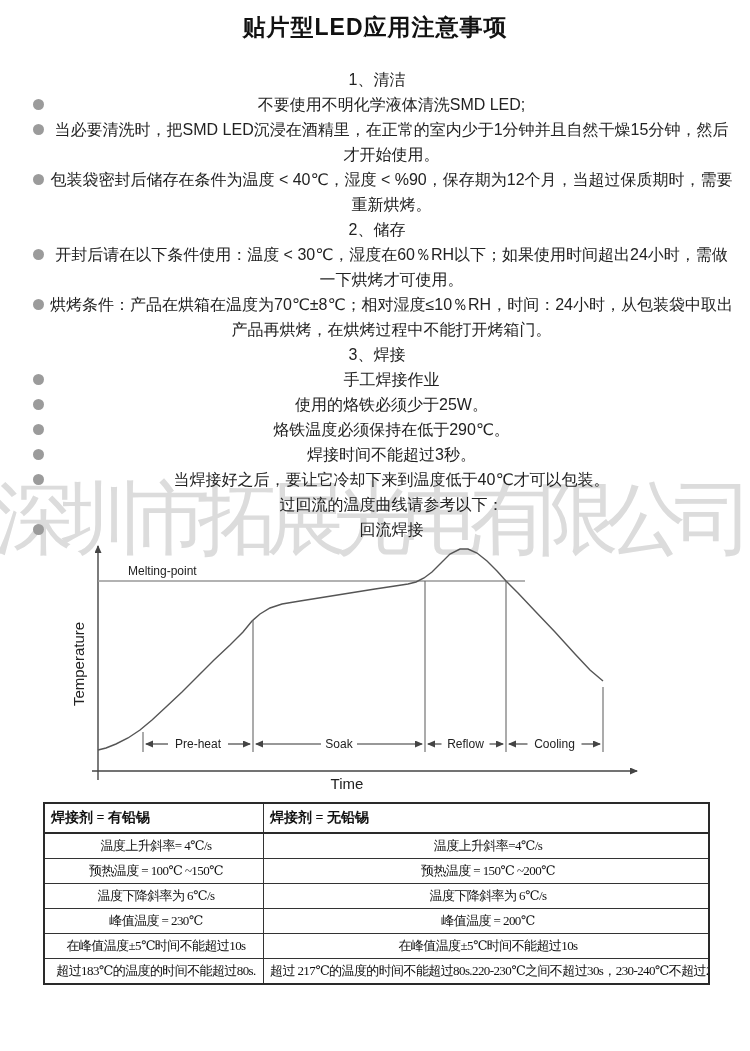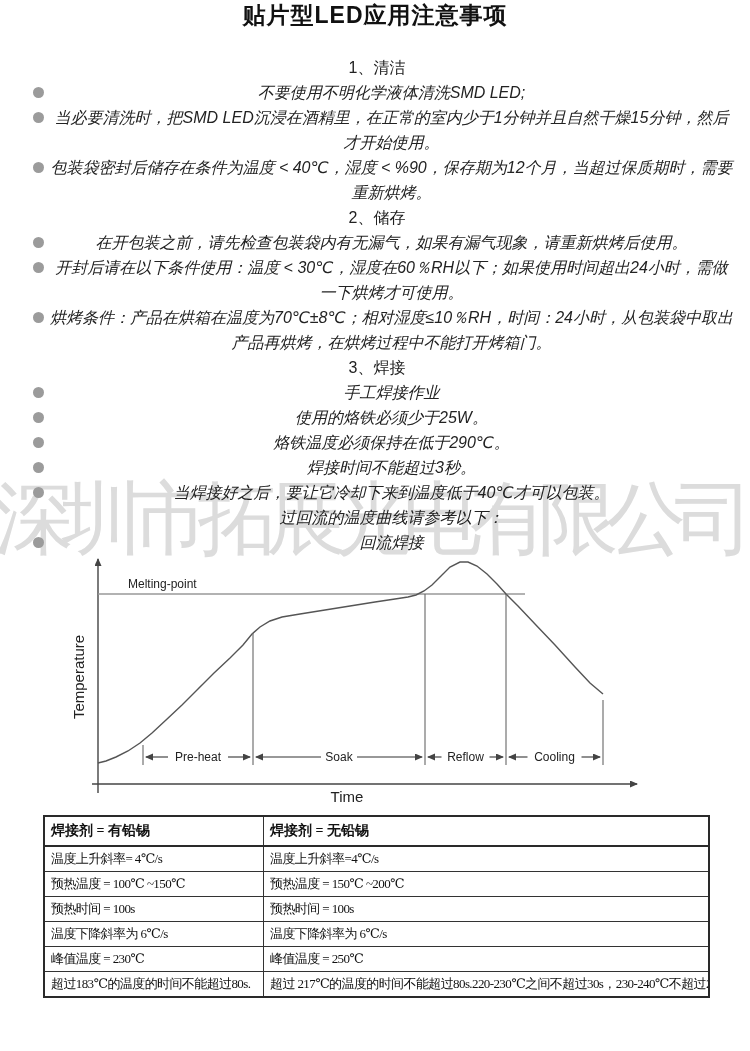--- a/index.html
+++ b/index.html
@@ -2,44 +2,44 @@
 <html><head>
 <meta charset="utf-8">
 <style>
   html,body{margin:0;padding:0;background:#fff;}
   .page{position:relative;width:750px;height:1051px;background:#fff;overflow:hidden;
         font-family:"Liberation Sans","DejaVu Sans",sans-serif;color:#222;}
   .watermark{position:absolute;top:466px;left:-6px;z-index:0;white-space:nowrap;
         font-family:"Liberation Serif","DejaVu Serif",serif;
         font-size:80px;letter-spacing:-12px;color:#dcdcdc;user-select:none;}
   .layer{position:relative;z-index:1;}
-  .title{text-align:center;font-size:23px;font-weight:700;letter-spacing:1px;color:#111;}
+  .title{padding-top:12px;text-align:center;font-size:23px;font-weight:700;letter-spacing:1px;color:#111;}
   .content{margin:24px 16px 0 20px;font-size:16px;line-height:25px;text-align:center;}
   .sec-h{font-size:16px;line-height:25px;}
   .bi{display:flex;align-items:flex-start;}
   .dot{width:11px;height:11px;border-radius:50%;background:#9b9b9b;margin:7px 5px 0 13px;flex:0 0 auto;}
   .bi.nb .dot{visibility:hidden;}
-  .bi .t{flex:1;font-style:italic;}
+  .bi .t{flex:1;}
   .chartwrap{margin-top:0;}
   svg text{font-family:"Liberation Sans","DejaVu Sans",sans-serif;}
   .axlabel{font-size:15px;fill:#222;}
   .mlabel{font-size:12px;fill:#222;}
   .plabel{font-size:12px;fill:#222;}
   .ax{stroke:#444;stroke-width:1.4;fill:none;}
   .melt{stroke:#999;stroke-width:1.6;}
   .curve{stroke:#555;stroke-width:1.4;fill:none;}
   .divl{stroke:#666;stroke-width:1.1;}
   .arr{stroke:#333;stroke-width:1.1;}
   table.solder{margin:4px 0 0 43px;border-collapse:collapse;width:667px;
         font-family:"Liberation Serif","DejaVu Serif",serif;color:#111;table-layout:fixed;}
   table.solder th,table.solder td{border:1px solid #333;text-align:left;vertical-align:middle;
         padding:0 2px 0 6px;white-space:nowrap;overflow:hidden;}
   table.solder{border:2px solid #2a2a2a;}
   table.solder th{height:28px;font-size:14px;font-weight:700;border-bottom:2px solid #2a2a2a;}
-  table.solder td{height:24px;font-size:13px;letter-spacing:-0.6px;}
+  table.solder td{height:24px;font-size:13px;letter-spacing:-0.6px;text-align:center;}
   table.solder .c1{width:210px;}
   th.indent{padding-left:58px;margin-top:28px;}
 </style>
 </head>
 <body>
 
 <div class="page">
   <div class="watermark">深圳市拓展光电有限公司</div>
 
   <div class="layer">
@@ -54,24 +54,20 @@
       <div class="bi">
           <span class="dot"></span>
           <span class="t">当必要清洗时，把SMD LED沉浸在酒精里，在正常的室内少于1分钟并且自然干燥15分钟，然后才开始使用。</span>
         </div>
       <div class="bi">
           <span class="dot"></span>
           <span class="t">包装袋密封后储存在条件为温度 &lt; 40℃，湿度 &lt; %90，保存期为12个月，当超过保质期时，需要重新烘烤。</span>
         </div>
 
       <div class="sec-h">2、储存</div>
-      <div class="bi">
-          <span class="dot"></span>
-          <span class="t">在开包装之前，请先检查包装袋内有无漏气，如果有漏气现象，请重新烘烤后使用。</span>
-        </div>
       <div class="bi">
           <span class="dot"></span>
           <span class="t">开封后请在以下条件使用：温度 &lt; 30℃，湿度在60％RH以下；如果使用时间超出24小时，需做一下烘烤才可使用。</span>
         </div>
       <div class="bi">
           <span class="dot"></span>
           <span class="t">烘烤条件：产品在烘箱在温度为70℃±8℃；相对湿度≤10％RH，时间：24小时，从包装袋中取出产品再烘烤，在烘烤过程中不能打开烤箱门。</span>
         </div>
 
       <div class="sec-h">3、焊接</div>
@@ -149,30 +145,30 @@
       </tr>
       <tr>
         <td class="c1">温度上升斜率= 4℃/s</td>
         <td>温度上升斜率=4℃/s</td>
       </tr>
       <tr>
         <td class="c1">预热温度 = 100℃ ~150℃</td>
         <td>预热温度 = 150℃ ~200℃</td>
       </tr>
       <tr>
-        <td class="c1">预热时间 = 100s</td>
-        <td>预热时间 = 100s</td>
-      </tr>
-      <tr>
         <td class="c1">温度下降斜率为 6℃/s</td>
         <td>温度下降斜率为 6℃/s</td>
       </tr>
       <tr>
         <td class="c1">峰值温度 = 230℃</td>
-        <td>峰值温度 = 250℃</td>
+        <td>峰值温度 = 200℃</td>
+      </tr>
+      <tr>
+        <td class="c1">在峰值温度±5℃时间不能超过10s</td>
+        <td>在峰值温度±5℃时间不能超过10s</td>
       </tr>
       <tr>
         <td class="c1">超过183℃的温度的时间不能超过80s.</td>
         <td>超过 217℃的温度的时间不能超过80s.220-230℃之间不超过30s，230-240℃不超过20s.</td>
       </tr>
     </tbody>
       </table>
   </div>
 </div>
 

